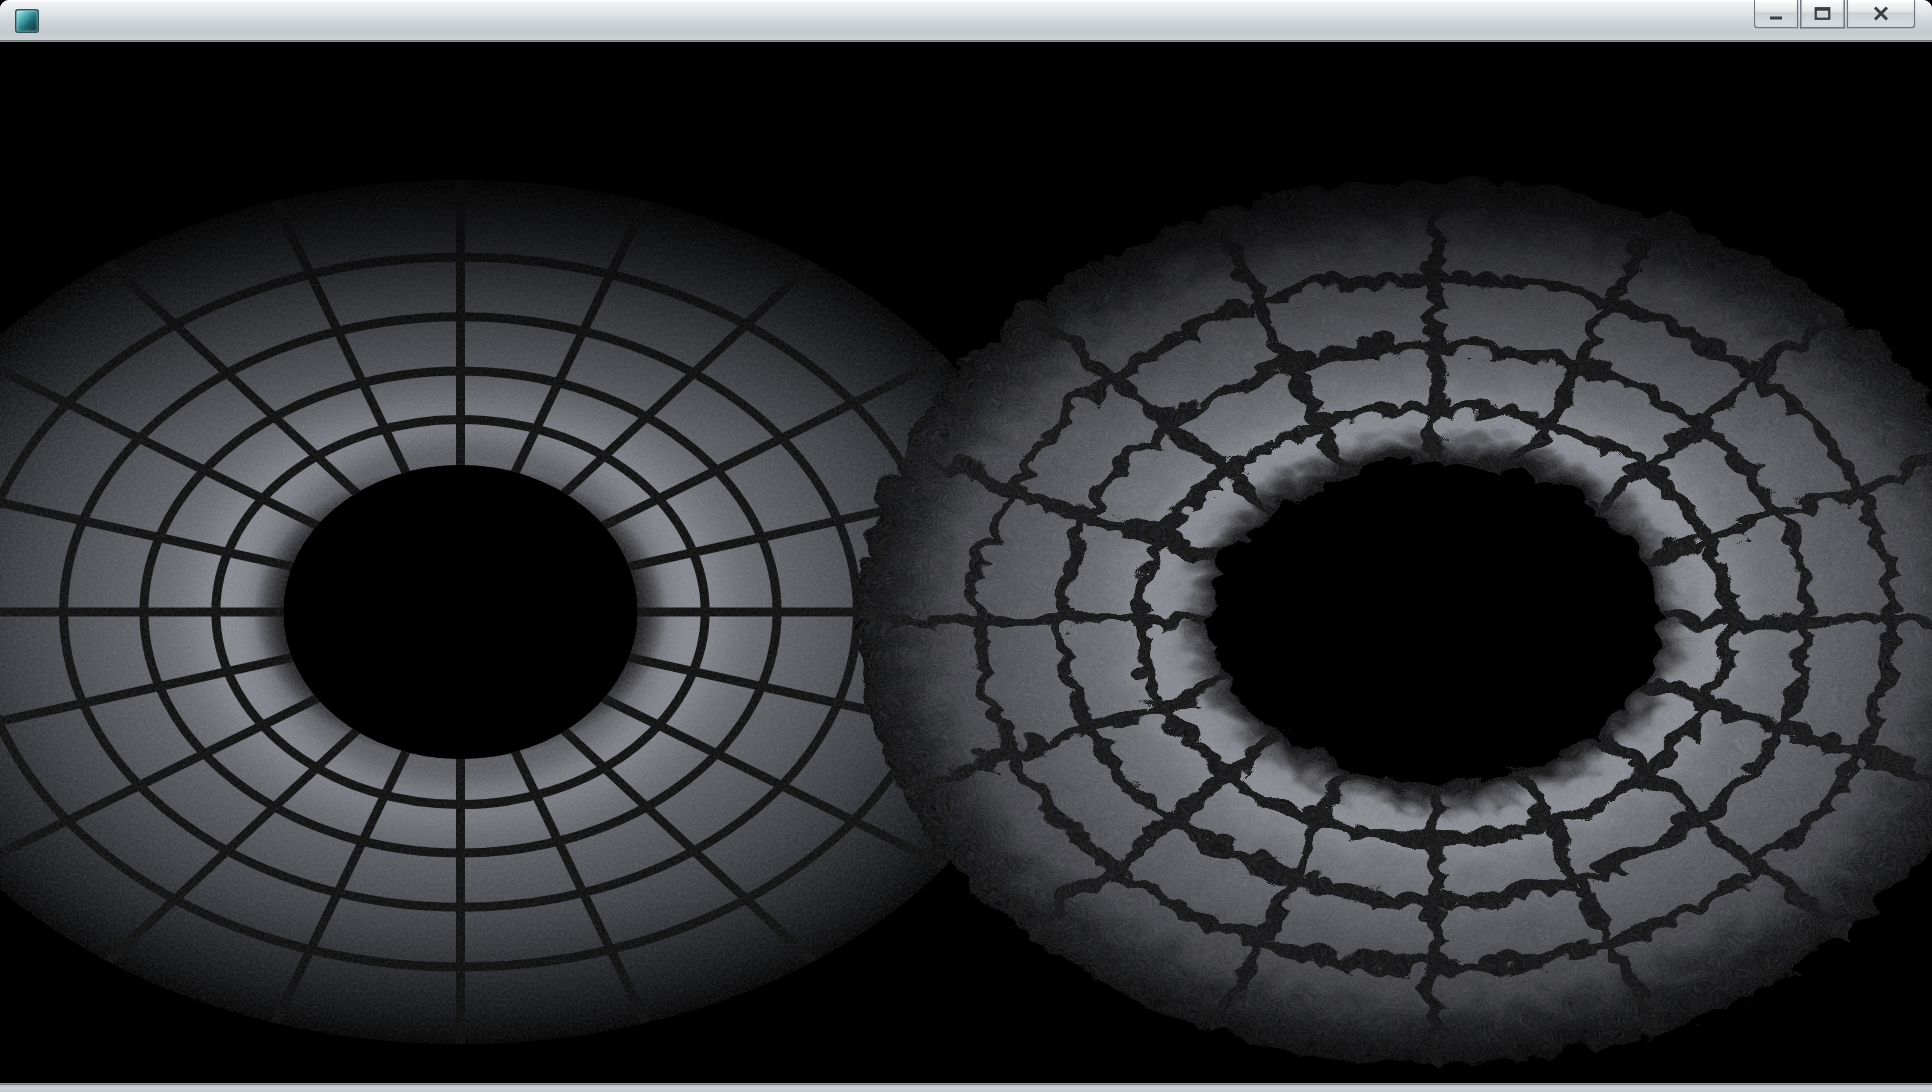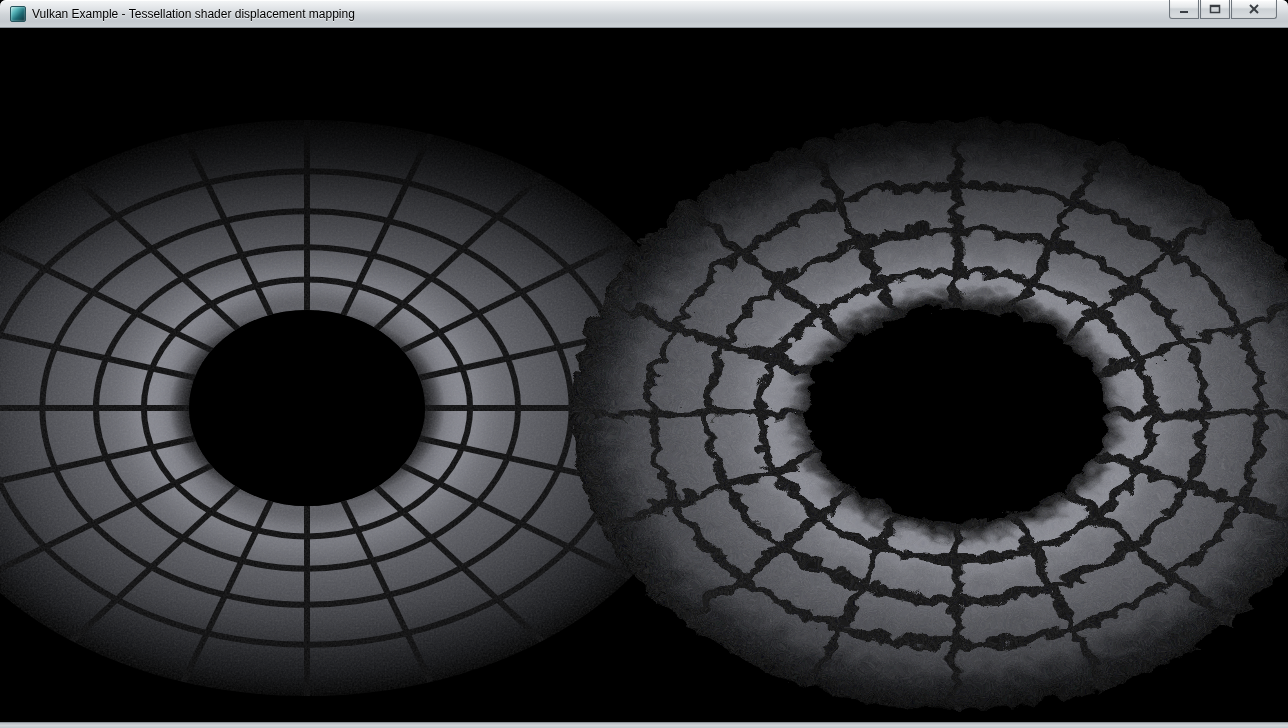--- a/index.html
+++ b/index.html
@@ -53,21 +53,20 @@
     border-top:1px solid #8f959b;
   }
 </style>
 </head>
 <body>
 
 <div class="window">
 
   <div class="titlebar">
     <div class="app-icon"></div>
-    <span class="window-title">Vulkan Example - Tessellation shader displacement mapping</span>
     <div class="window-controls">
       <button class="win-btn min" title="minimize">
         <svg width="10" height="9" viewBox="0 0 10 9">
           <line x1="1" y1="7" x2="9" y2="7" stroke-width="2"></line>
         </svg>
       </button>
       <button class="win-btn max" title="maximize">
         <svg width="12" height="10" viewBox="0 0 12 10">
           <rect x="1.5" y="1.5" width="9" height="7" fill="none" stroke-width="1.5"></rect>
           <line x1="1.5" y1="2.2" x2="10.5" y2="2.2" stroke-width="2"></line>

